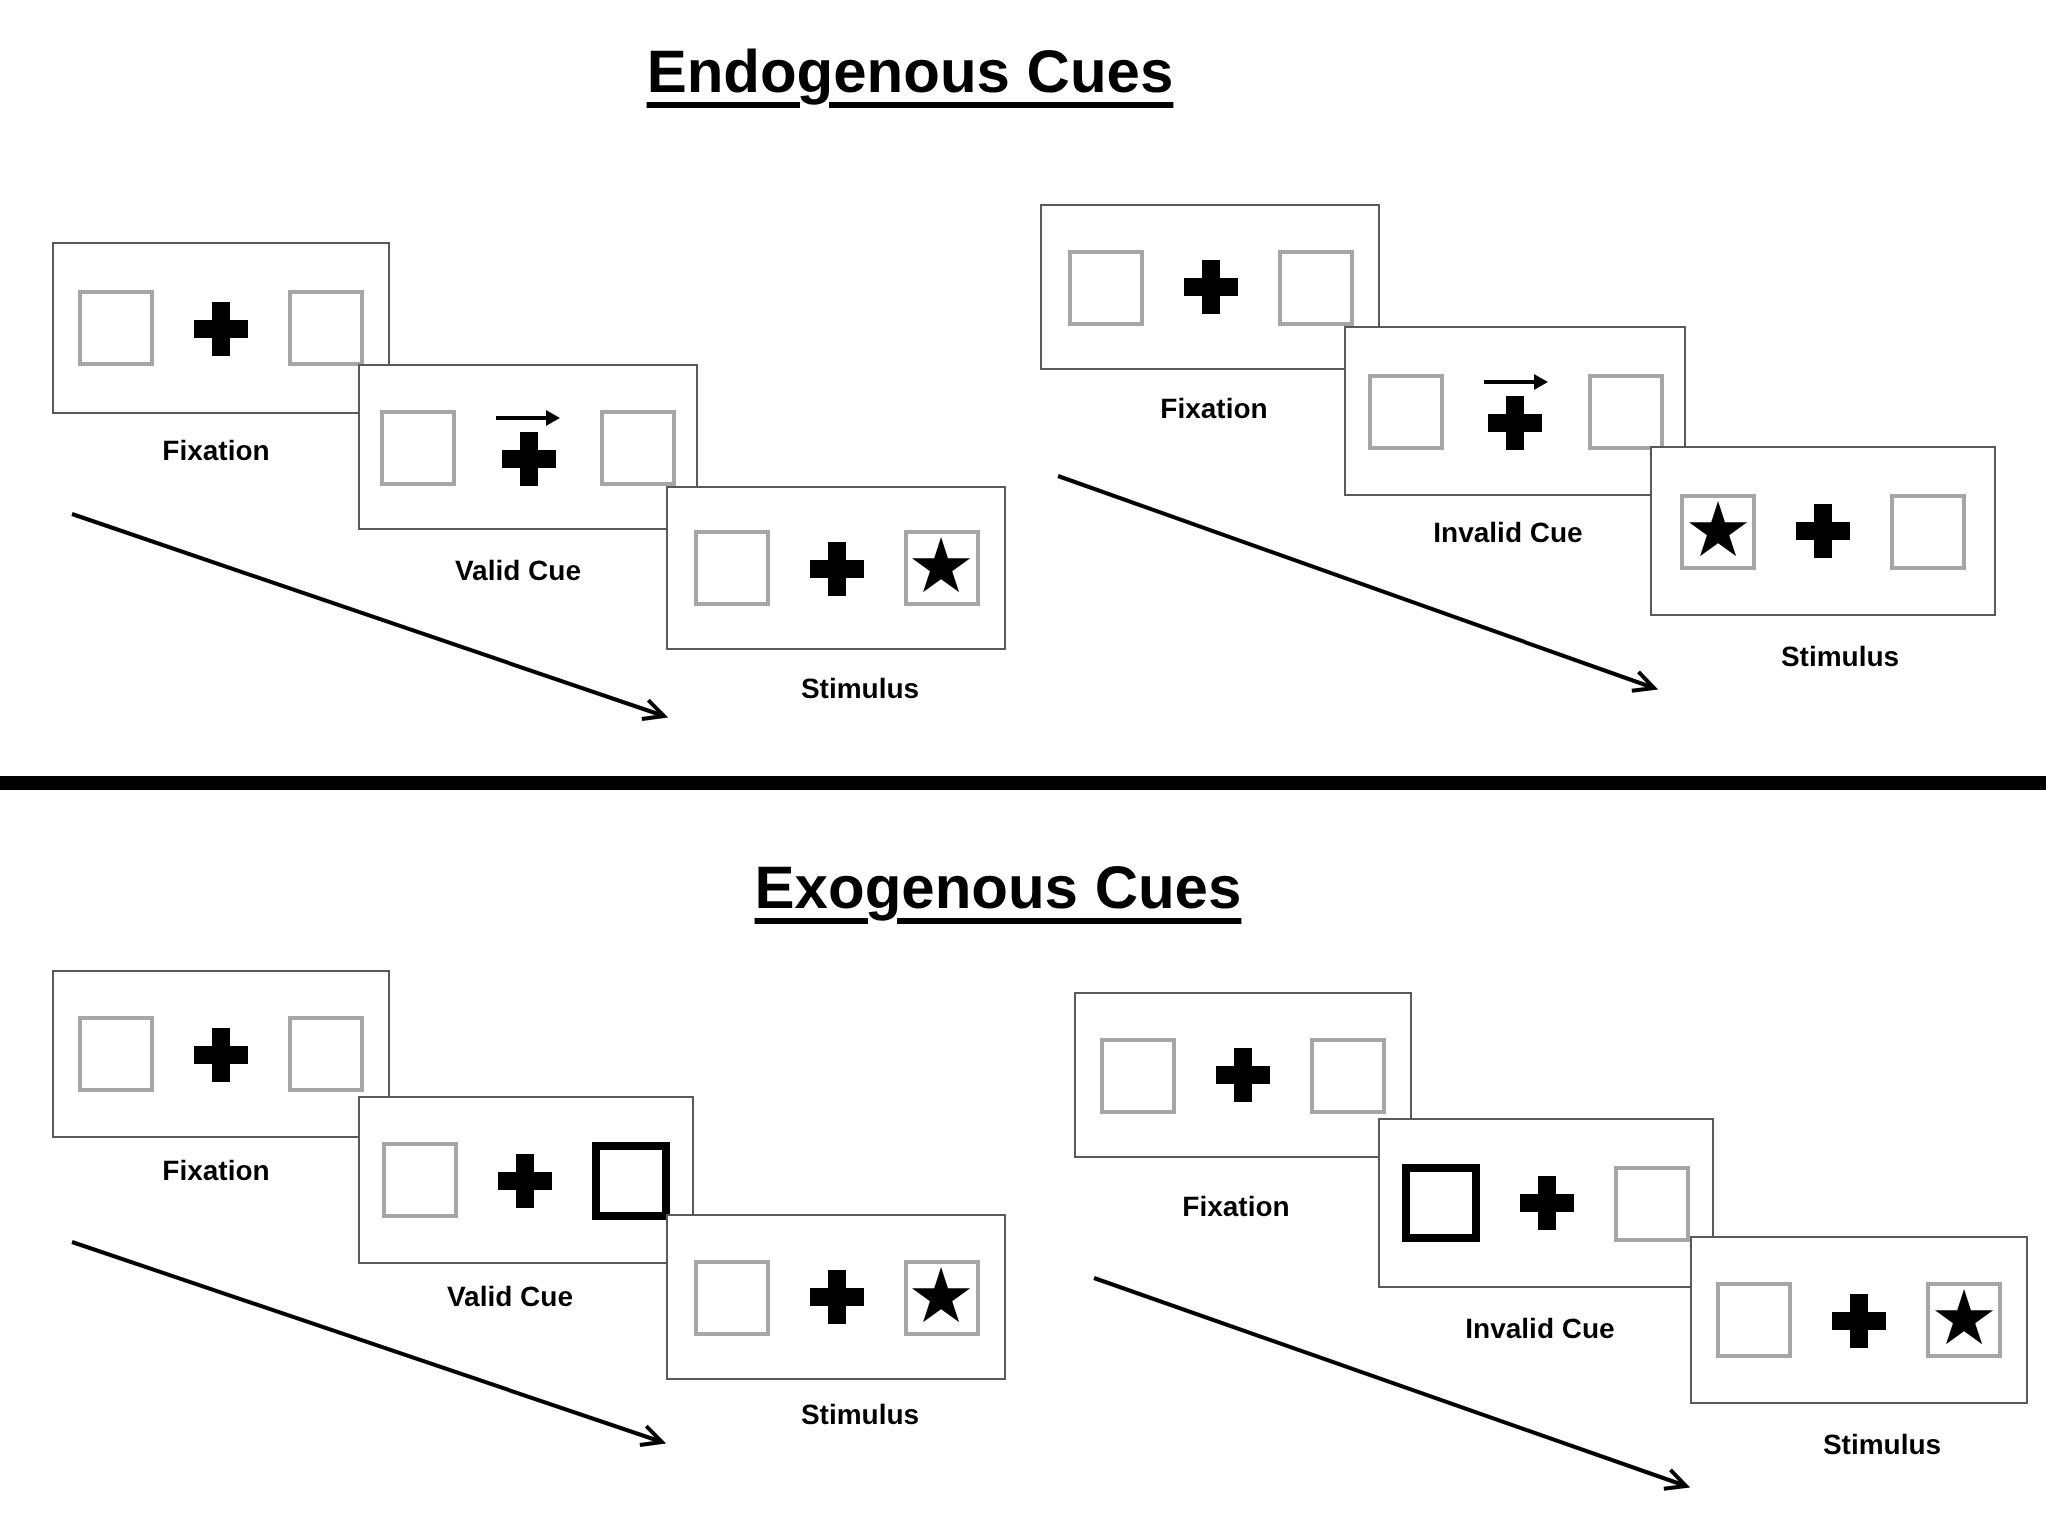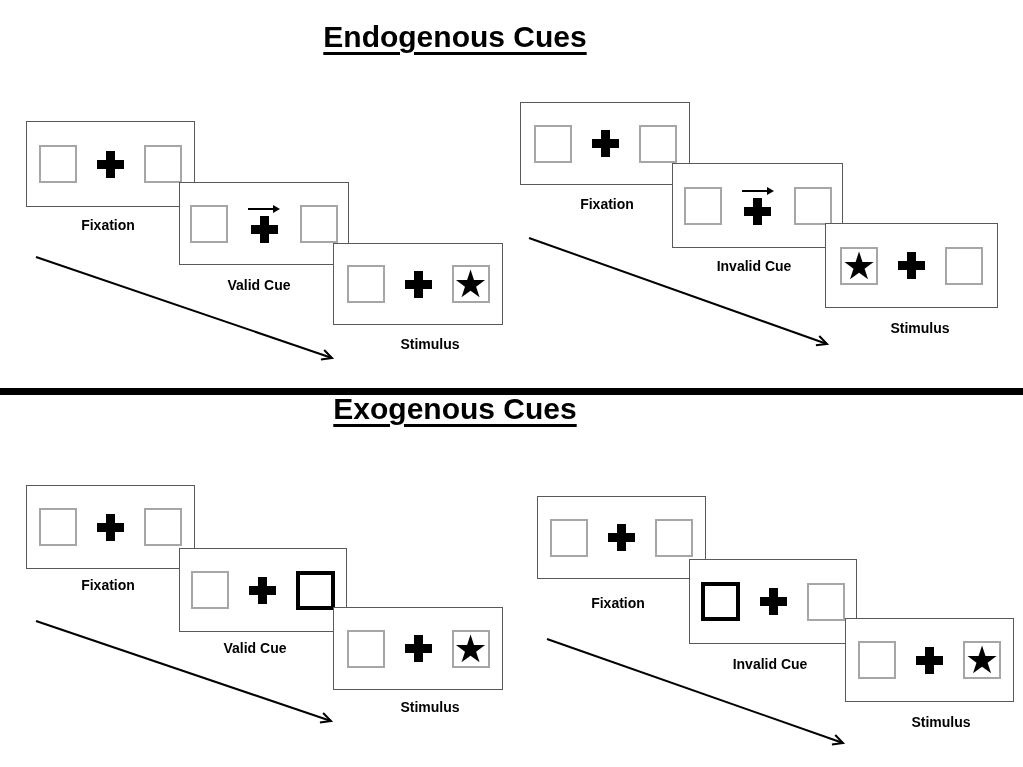--- a/index.html
+++ b/index.html
@@ -38,21 +38,21 @@
     position:absolute; transform:translateX(-50%);
     font-size:14px; font-weight:bold; white-space:nowrap;
   }
   .seq-arrow { position:absolute; overflow:visible; }
 </style>
 </head>
 <body>
 
 <div class="title" style="top:20px;">Endogenous Cues</div>
 <div class="divider" style="top:388px;"></div>
-<div class="title" style="top:392px;">Exogenous Cues</div>
+<div class="title" style="top:428px;margin-left:44px;">Exogenous Cues</div>
 
 <div class="panel" style="left:26px;top:121px;width:169px;height:86px;">
   <div class="sq"></div>
   <div class="plus"></div>
   <div class="sq"></div>
 </div>
 <div class="plabel" style="left:108px;top:217px;">Fixation</div>
 
 <div class="panel" style="left:179px;top:182px;width:170px;height:83px;">
   <div class="sq"></div>

